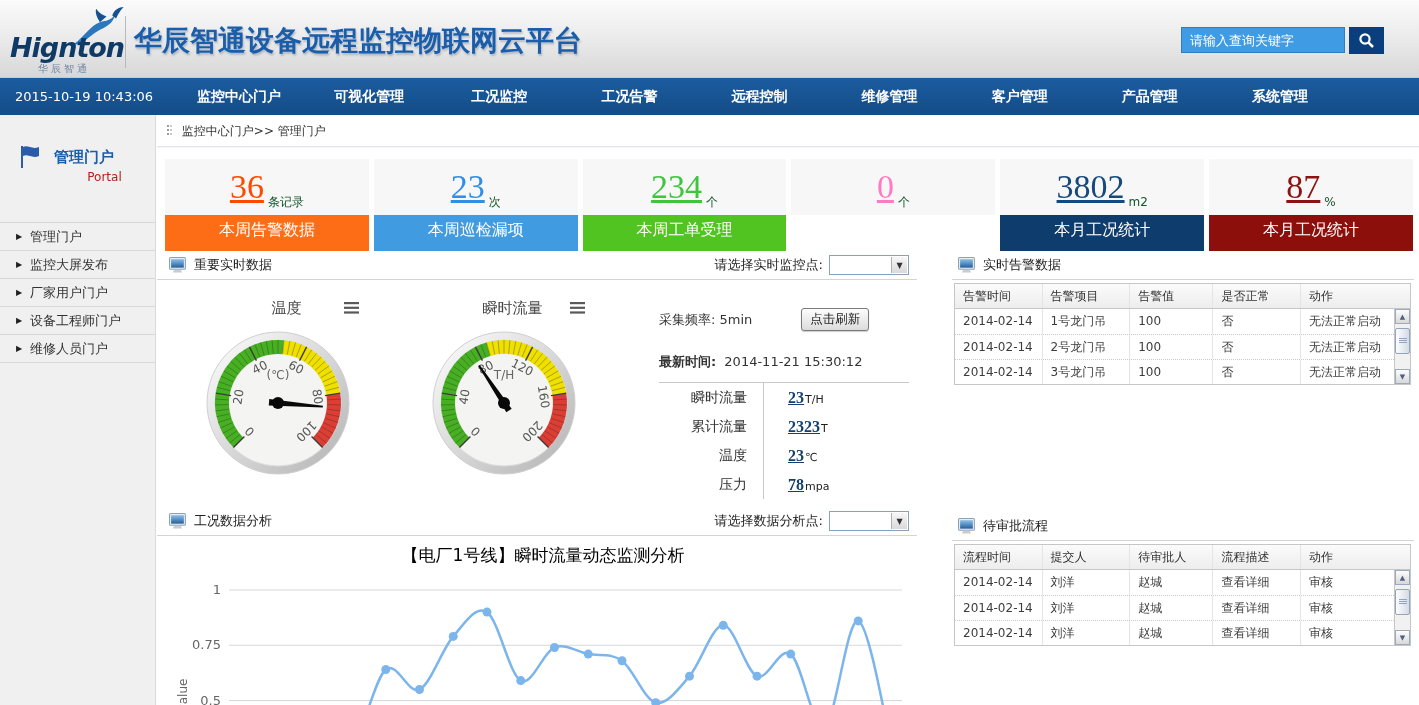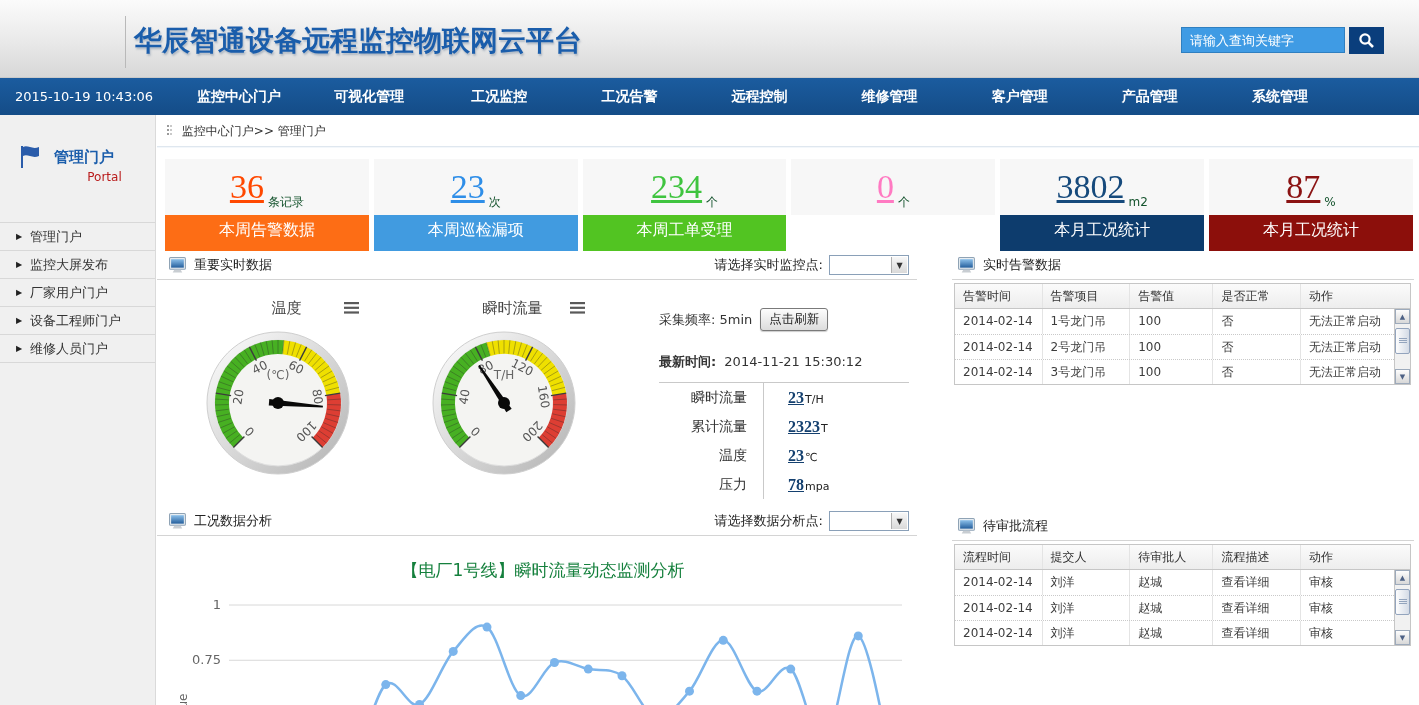--- a/index.html
+++ b/index.html
@@ -73,33 +73,33 @@
   .col-left { position:absolute; left:0; top:136px; width:760px; }
   .gauges-row { height:227px; display:flex; }
   .gauge-block { width:170px; padding-top:18px; text-align:center; }
   .gauge-block:nth-child(1) { margin-left:36px; }
   .gauge-block:nth-child(2) { margin-left:56px; }
   .gauge-head { display:flex; align-items:center; height:20px; padding:0 4px 0 36px; }
   .gauge-name { flex:1; font-size:15px; color:#444; }
   .burger { margin-left:auto; cursor:pointer; }
   .gauge-svg { margin-top:5px; }
   .readings { margin-left:70px; width:250px; padding-top:28px; font-size:13px; color:#333; }
-  .freq-row { display:flex; align-items:center; }
+  .freq-row { display:flex; align-items:center;gap:41px; }
   .btn-refresh { margin-left:8px; border:1px solid #7a7a7a; border-radius:3px; padding:2px 8px;
     font-size:12.5px; color:#222; background:linear-gradient(#fdfdfd,#dcdcdc);
     box-shadow:0 1px 1px rgba(0,0,0,.2); cursor:pointer; }
   .latest { margin-top:22px; padding-bottom:11px; border-bottom:1px solid #c9c9c9; font-size:13px; }
   .latest b { margin-right:4px; }
   .reading-row { display:flex; align-items:center; height:29px; }
   .r-label { width:104px; text-align:right; padding-right:16px; font-size:14px; color:#333; }
   .r-val { border-left:1px solid #c9c9c9; height:29px; line-height:29px; padding-left:24px; flex:1; }
   .r-num { font-family:"Liberation Serif","DejaVu Serif",serif; font-weight:bold; font-size:16px;
     color:#14406f; text-decoration:underline; }
   .r-unit { font-size:11px; color:#222; margin-left:1px; }
-  .chart-title { margin-top:23px; height:26px; text-align:center; font-size:17px; color:#15803d;padding-left:12px; }
+  .chart-title { margin-top:8px; height:26px; text-align:center; font-size:17px; color:#000000;padding-left:12px; }
 
   
   .col-right { position:absolute; left:795px; top:136px; width:462px; }
   .col-right .section-head { padding-left:6px; }
   .head2 { margin-top:127px; }
   .grid-table { margin:3px 0 0 2px; width:457px; border:1px solid #c6c6c6; position:relative;
     font-size:12px; color:#3c3c3c; }
   .tr { display:flex; height:25px; line-height:24px; padding-right:17px; }
   .tr.head { background:linear-gradient(#fbfbfb,#ededed); border-bottom:1px solid #c6c6c6; color:#333; }
   .tr + .tr { border-top:1px dotted #c9c9c9; }
@@ -128,20 +128,29 @@
         <stop offset="1" stop-color="#245e9c"></stop>
     </linearGradient>
     <linearGradient id="rimGrad" x1="0" y1="0" x2="1" y2="1">
       <stop offset="0" stop-color="#ffffff"></stop>
         <stop offset="1" stop-color="#b2b2b2"></stop>
     </linearGradient>
   </defs>
 </svg>
 
 <div class="header">
+  <div class="logo">
+    <svg class="deer" width="58" height="40" viewBox="0 0 60 42">
+      <path d="M6 40 C16 32 24 20 33 17 C40 15 44 16 49 9 C47 17 43 20 37 23 C28 27 20 34 12 41 Z" fill="#2b77bd"></path>
+      <path d="M46 10 C48 4 53 1 58 1 C54 5 52 9 50 13 Z" fill="#15528f"></path>
+      <path d="M33 17 C30 12 28 8 29 3 C32 7 36 10 40 11 Z" fill="#15528f"></path>
+    </svg>
+    <div class="logo-text">Hignton</div>
+    <div class="logo-sub">华辰智通</div>
+  </div>
   <div class="logo-divider"></div>
   <div class="platform-title">华辰智通设备远程监控物联网云平台</div>
   <input class="search-input" placeholder="请输入查询关键字" style="">
   <button class="search-btn">
     <svg width="17" height="17" viewBox="0 0 17 17">
       <circle cx="7" cy="7" r="4.6" fill="none" stroke="#fff" stroke-width="2.2"></circle>
       <line x1="10.6" y1="10.6" x2="15" y2="15" stroke="#fff" stroke-width="2.6"></line>
     </svg>
   </button>
 </div>

